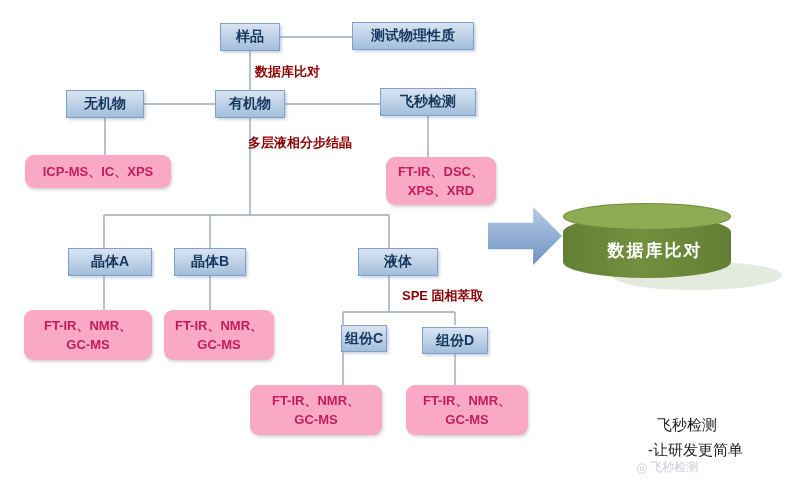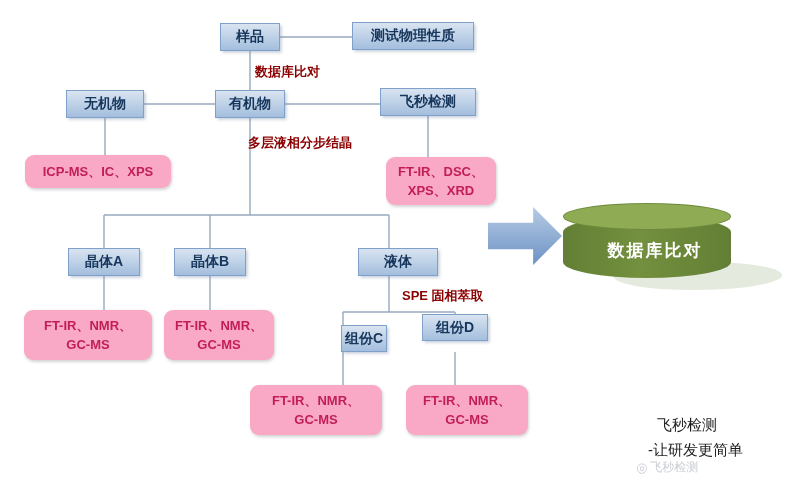--- a/index.html
+++ b/index.html
@@ -68,25 +68,25 @@
     <line x1="455" y1="312" x2="455" y2="325"></line>
     <line x1="343" y1="352" x2="343" y2="385"></line>
     <line x1="455" y1="352" x2="455" y2="385"></line>
   </svg>
 
   <div class="bluebox" style="left:220px;top:23px;width:60px;height:28px;">样品</div>
   <div class="bluebox" style="left:352px;top:22px;width:122px;height:28px;">测试物理性质</div>
   <div class="bluebox" style="left:66px;top:90px;width:78px;height:28px;">无机物</div>
   <div class="bluebox" style="left:215px;top:90px;width:70px;height:28px;">有机物</div>
   <div class="bluebox" style="left:380px;top:88px;width:96px;height:28px;">飞秒检测</div>
-  <div class="bluebox" style="left:68px;top:248px;width:72px;height:28px;">晶体A</div>
+  <div class="bluebox" style="left:68px;top:248px;width:84px;height:28px;">晶体A</div>
   <div class="bluebox" style="left:174px;top:248px;width:72px;height:28px;">晶体B</div>
   <div class="bluebox" style="left:358px;top:248px;width:80px;height:28px;">液体</div>
   <div class="bluebox" style="left:310px;top:325px;width:46px;height:27px;margin-left:31px;">组份C</div>
-  <div class="bluebox" style="left:422px;top:314px;width:66px;height:27px;">组份D</div>
+  <div class="bluebox" style="left:422px;top:327px;width:66px;height:27px;">组份D</div>
 
   <div class="note" style="left:255px;top:63px;">数据库比对</div>
   <div class="note" style="left:248px;top:134px;">多层液相分步结晶</div>
   <div class="note" style="left:402px;top:287px;">SPE 固相萃取</div>
 
   <div class="pinkbox" style="left:25px;top:155px;width:146px;height:33px;">
     <span>ICP-MS、IC、XPS</span>
   </div>
   <div class="pinkbox" style="left:386px;top:157px;width:110px;height:48px;">
     <span>FT-IR、DSC、</span>

